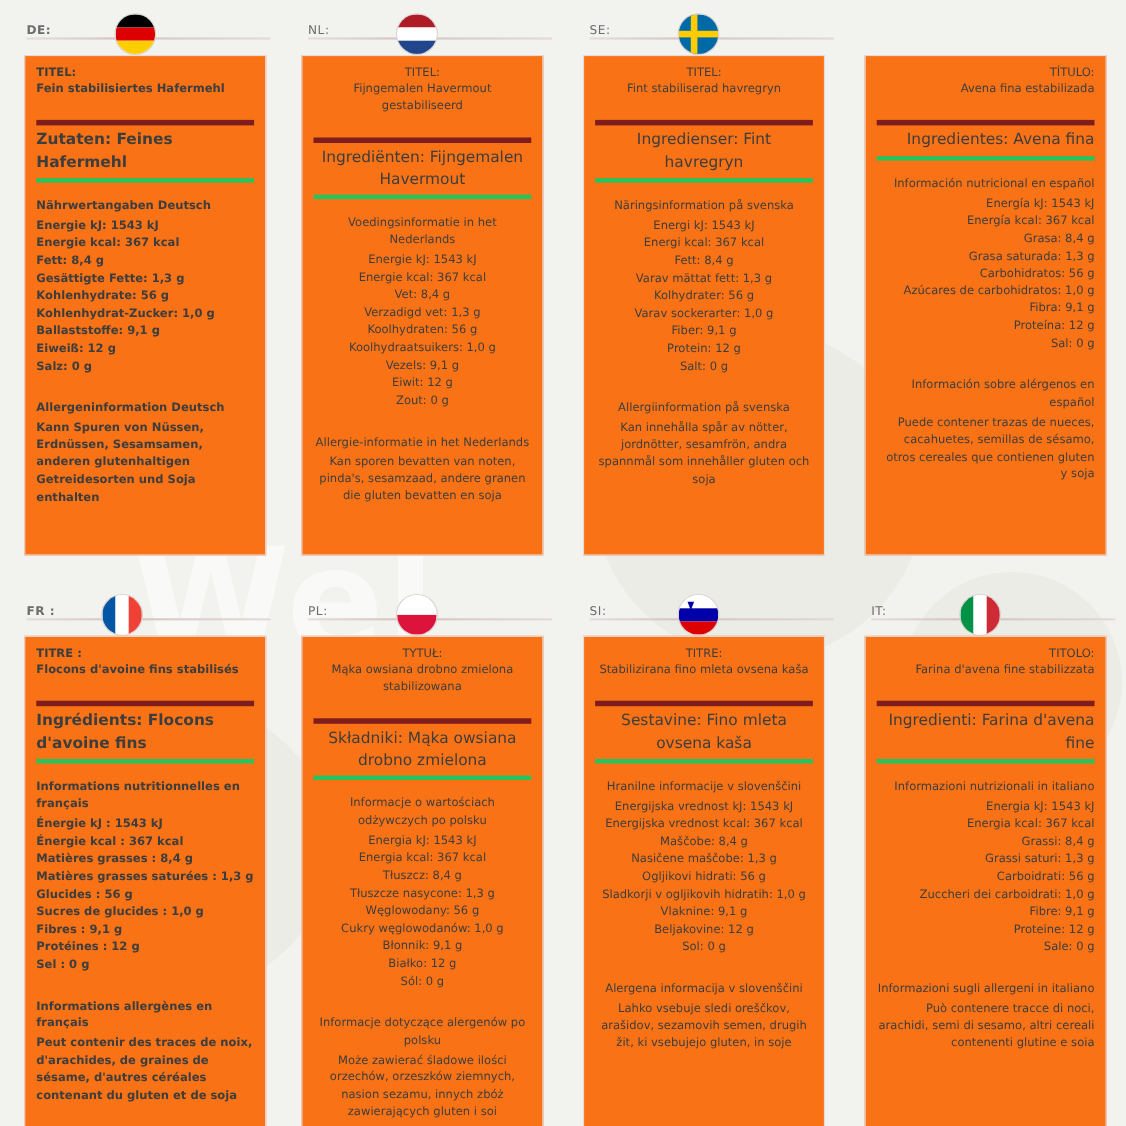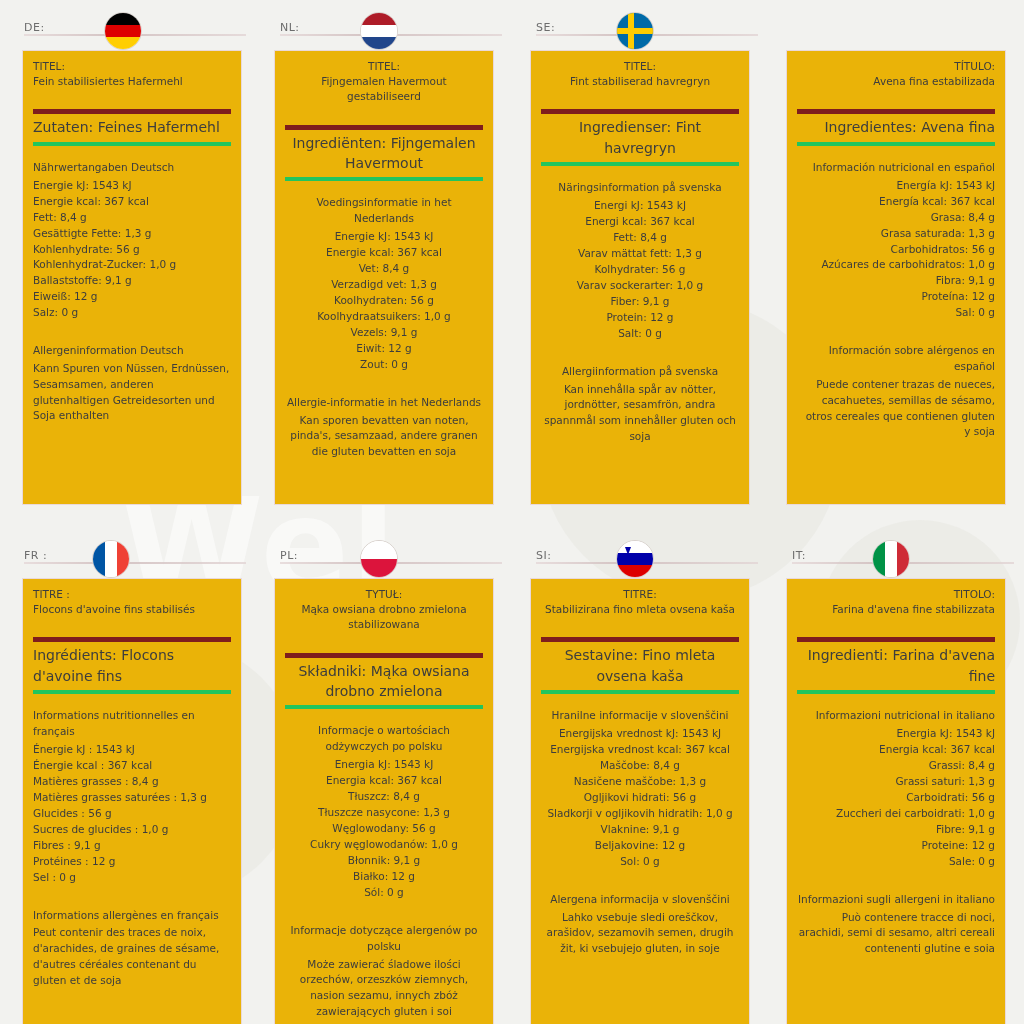--- a/index.html
+++ b/index.html
@@ -57,21 +57,21 @@
   }
   .row.r1 { top: 0; }
   .row.r2 { top: 528px; }
 
   .cell {
     position: absolute;
     top: 0;
     width: 256px;
     height: 512px;
   }
-  .cell.c0 { left: 0; }
+  .cell.c0 { left: 0; font-weight: bold; }
   .cell.c1 { left: 256px; }
   .cell.c2 { left: 512px; }
   .cell.c3 { left: 768px; }
 
   
   .lang-head {
     position: absolute;
     left: 0;
     top: 0;
     width: 256px;
@@ -107,21 +107,21 @@
     background: #fff;
   }
   .flag .stripes { width: 100%; height: 100%; display: block; }
 
   
   .panel {
     position: absolute;
     top: 50px;
     width: 220px;
     height: 455px;
-    background: #eab308;
+    background: #f97316;
     border: 1px solid #ead9d9;
     box-sizing: border-box;
     padding: 8px 10px 10px 10px;
   }
   .panel.left   { left: 22px;  text-align: left; }
   .panel.center { left: 18px;  text-align: center; }
   .panel.right  { left: 18px;  text-align: right; }
 
   .title-label {
     font-size: 10.5px;
@@ -416,21 +416,21 @@
             <rect x="12" y="0" width="12" height="36" fill="#FFFFFF"></rect>
             <rect x="24" y="0" width="12" height="36" fill="#CE2B37"></rect>
           </svg>
         </div>
       </div>
       <div class="panel right">
         <div class="title-label">TITOLO:</div>
         <div class="title-value">Farina d'avena fine stabilizzata</div>
         <div class="ingredients">Ingredienti: Farina d'avena fine</div>
         <div class="block">
-          <div class="bhead">Informazioni nutricional in italiano</div>
+          <div class="bhead">Informazioni nutrizionali in italiano</div>
           <div class="nut-line">Energia kJ: 1543 kJ</div>
           <div class="nut-line">Energia kcal: 367 kcal</div>
           <div class="nut-line">Grassi: 8,4 g</div>
           <div class="nut-line">Grassi saturi: 1,3 g</div>
           <div class="nut-line">Carboidrati: 56 g</div>
           <div class="nut-line">Zuccheri dei carboidrati: 1,0 g</div>
           <div class="nut-line">Fibre: 9,1 g</div>
           <div class="nut-line">Proteine: 12 g</div>
           <div class="nut-line">Sale: 0 g</div>
         </div>

